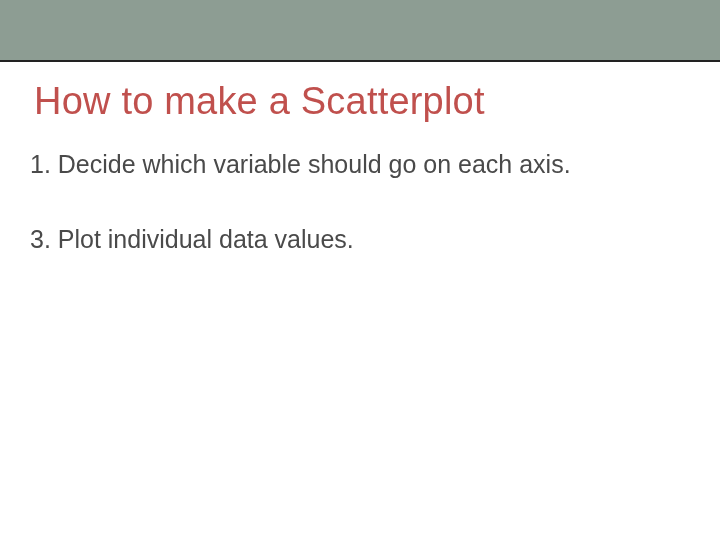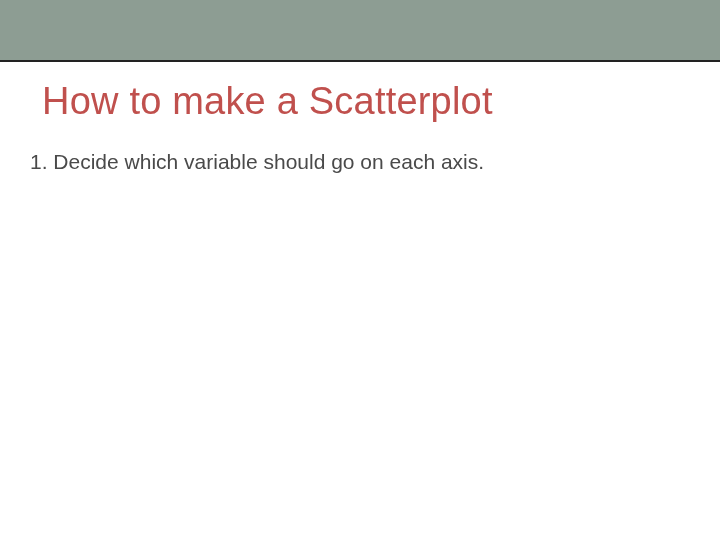--- a/index.html
+++ b/index.html
@@ -17,31 +17,32 @@
     height: 60px;
     width: 100%;
   }
   .content {
     padding: 0 30px;
   }
   .title {
     color: #c0504d;
     font-size: 38px;
     font-weight: 400;
-    margin: 18px 0 24px 12px;
+    margin: 18px 0 24px 4px;
     letter-spacing: 0.2px;
   }
   .step {
     color: #4a4a4a;
-    font-size: 21px;
+    font-size: 25px;
     line-height: 1.4;
     margin: 0 0 40px 0;
   }
 </style>
 </head>
 <body>
 
 <div class="top-bar"></div>
 
 <div class="content">
   <h1 class="title">How to make a Scatterplot</h1>
   <p class="step">1.  Decide which variable should go on each axis.</p>
+  <p class="step">3.  Plot individual data values.</p>
 </div>
 
 </body></html>

